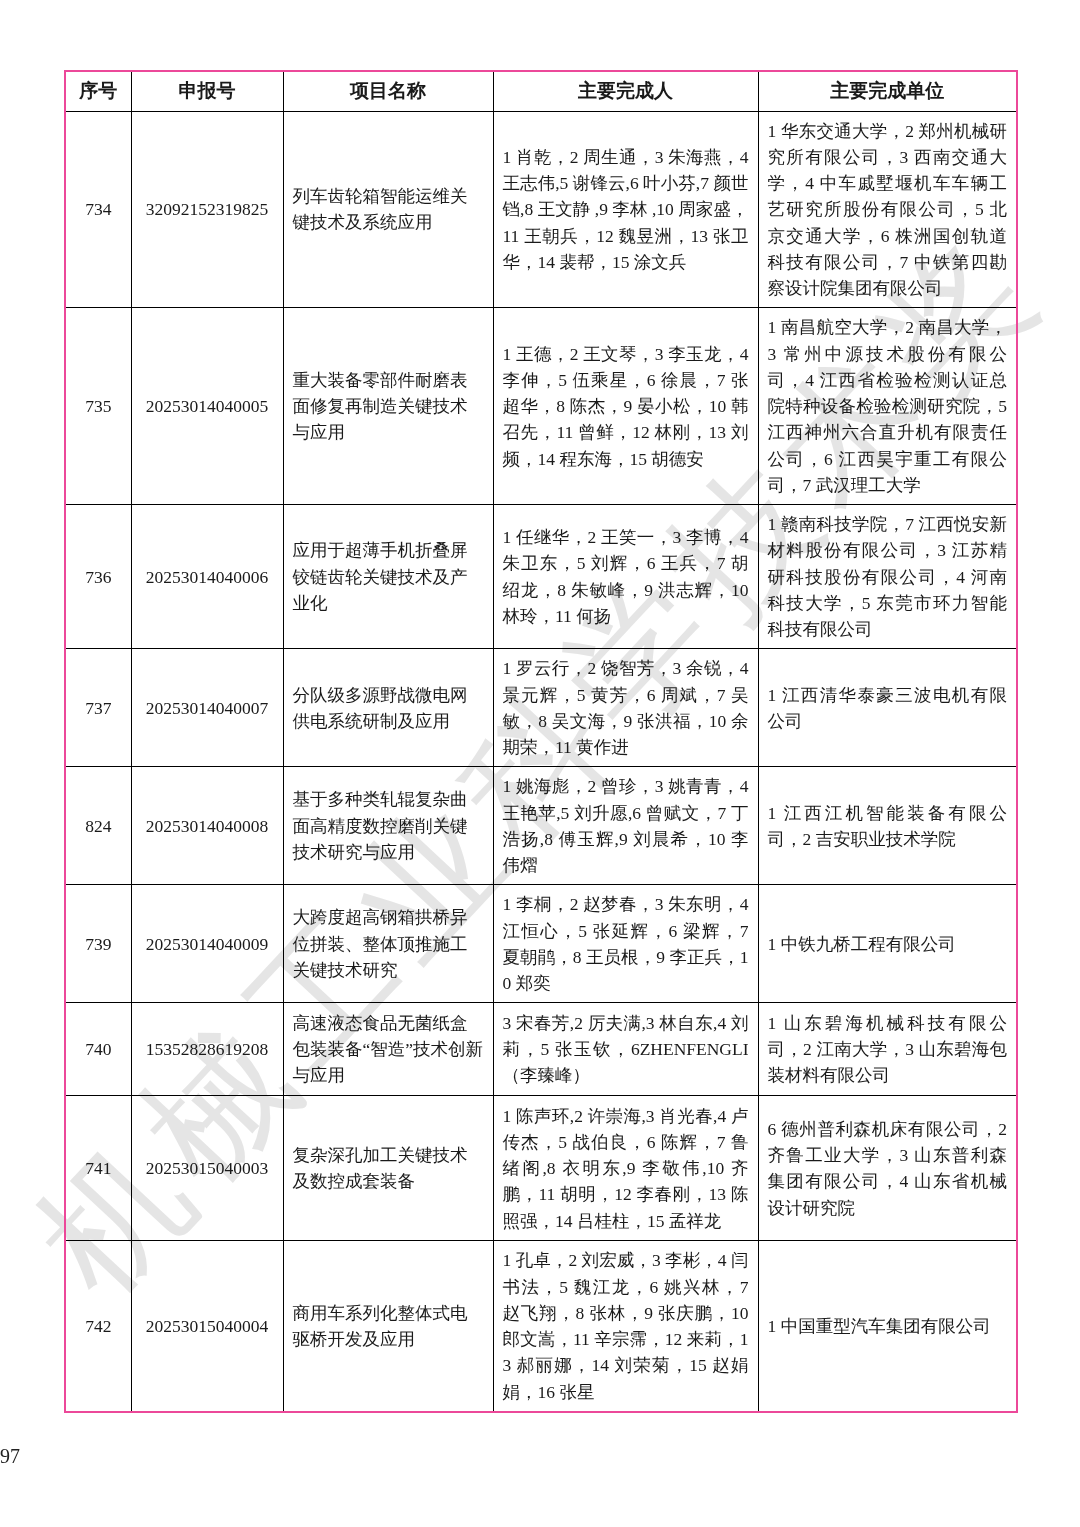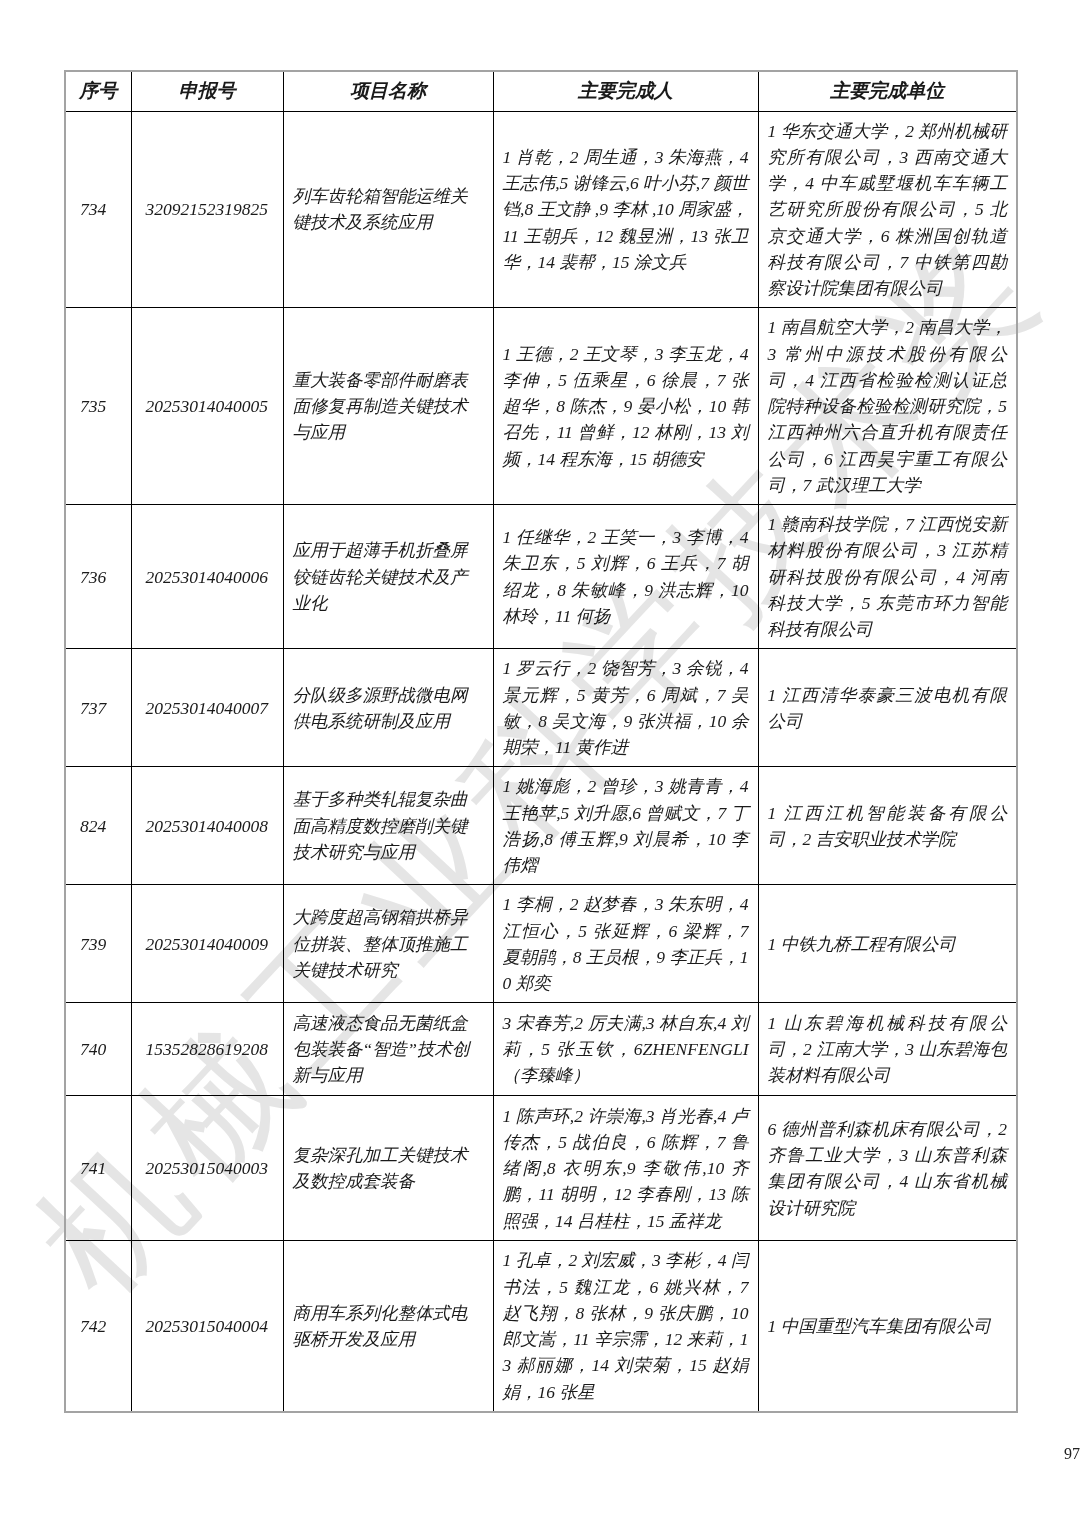--- a/index.html
+++ b/index.html
@@ -36,48 +36,48 @@
     table-layout: fixed;
   }
   th, td {
     border: 1.5px solid #000;
     vertical-align: middle;
     font-size: 17.5px;
     line-height: 1.5;
     padding: 6px 9px;
     word-break: break-all;
   }
-  table { border: 2px solid #a3a3a3; font-style: italic; }
+  table { border: 2px solid #ec4899; }
   thead th {
     font-family: "Liberation Sans", sans-serif;
     font-weight: 700;
     font-size: 19px;
     text-align: center;
     height: 40px;
     padding: 4px;
   }
-  td.c-seq, td.c-app { padding: 4px 14px; }
+  td.c-seq, td.c-app { text-align: center; padding: 4px 14px; }
   td.c-proj { text-align: left; margin-left: 48px; }
   td.c-people, td.c-units { text-align: justify; text-justify: inter-character; }
   tbody tr:nth-child(1) td { height: 195px; }
   tbody tr:nth-child(2) td { height: 188px; }
   tbody tr:nth-child(3) td { height: 140px; }
   tbody tr:nth-child(4) td { height: 110px; }
   tbody tr:nth-child(5) td { height: 113px; }
   tbody tr:nth-child(6) td { height: 108px; }
   tbody tr:nth-child(7) td { height: 93px; }
   tbody tr:nth-child(8) td { height: 145px; }
   tbody tr:nth-child(9) td { height: 168px; }
   .page-number {
     position: absolute;
     left: 0;
     top: 1445px;
     width: 100%;
-    text-align: right;
-    font-size: 16px;
+    text-align: left;
+    font-size: 20px;
     color: #222;
     z-index: 1;
   }
 </style>
 </head>
 <body>
 
 <div class="watermark">机械工业科学技术奖</div>
 
 <div class="content">

